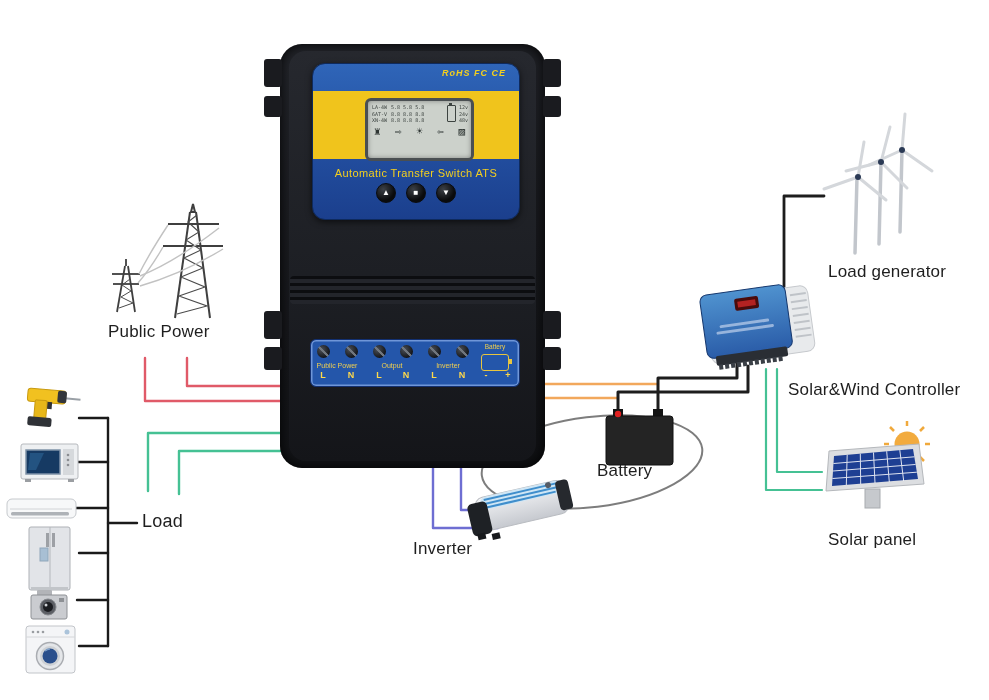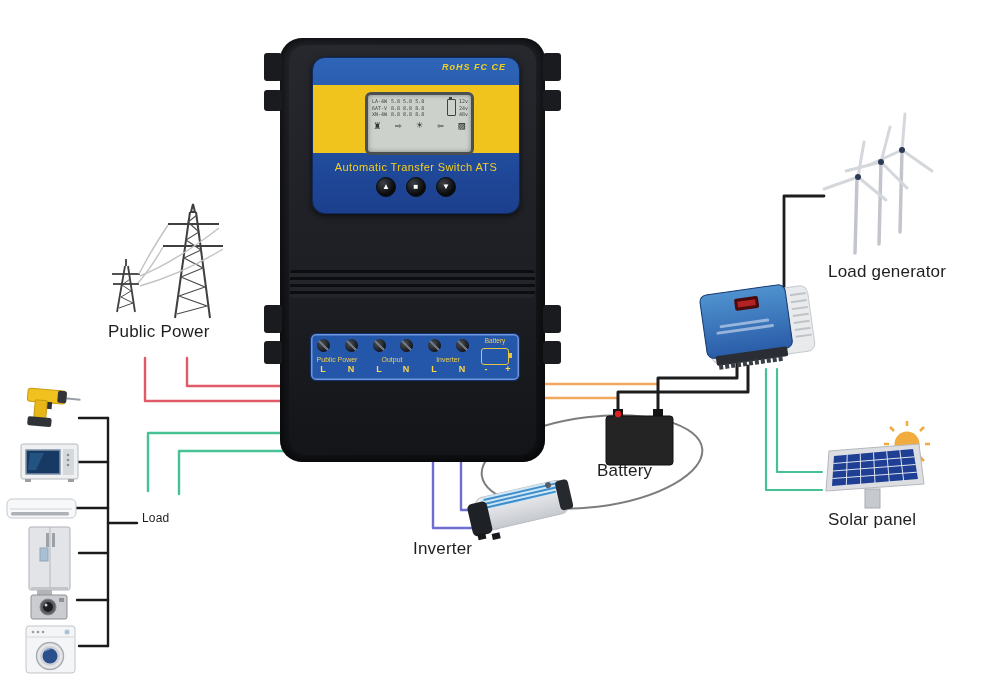--- a/index.html
+++ b/index.html
@@ -3,24 +3,24 @@
 <meta charset="utf-8">
 <style>
   html,body{margin:0;padding:0;background:#fff;}
   body{width:989px;height:700px;position:relative;overflow:hidden;
        font-family:"Liberation Sans", sans-serif;color:#1f1f1f;}
   .stage{position:absolute;inset:0;}
   svg.wiring{position:absolute;left:0;top:0;z-index:1;}
 
   
   .lbl{position:absolute;z-index:3;font-size:17px;color:#1e1e1e;letter-spacing:.2px;white-space:nowrap;}
-  .lbl.big{font-size:12px;}
+  .lbl.big{font-size:18px;}
 
   
-  .ats{position:absolute;left:280px;top:38px;width:265px;height:424px;z-index:2;
+  .ats{position:absolute;left:280px;top:44px;width:265px;height:424px;z-index:2;
        background:linear-gradient(160deg,#24262c 0%,#17181c 55%,#101114 100%);
        border-radius:22px;box-shadow:inset 0 0 14px #000;}
   .ats-inner{position:absolute;left:9px;top:7px;right:9px;bottom:7px;border-radius:17px;
        background:linear-gradient(180deg,#26282e 0%,#1c1e23 60%,#141519 100%);}
   .tab{position:absolute;width:18px;background:#1a1b1f;border-radius:3px;z-index:1;}
   .tab.l{left:-16px;} .tab.r{right:-16px;}
   .t1{top:15px;height:28px;} .t2{top:52px;height:21px;}
   .t3{top:267px;height:28px;} .t4{top:303px;height:23px;}
 
   .blue-panel{position:absolute;left:32px;top:19px;width:206px;height:155px;border-radius:13px;
@@ -390,17 +390,18 @@
     <div class="pin" style="left:123px">L</div>
     <div class="pin" style="left:151px">N</div>
     <div class="pin" style="left:175px">-</div>
     <div class="pin" style="left:197px">+</div>
   </div>
 </div>
 
 <div class="lbl" style="left:108px;top:322px">Public Power</div>
 <div class="lbl big" style="left:142px;top:511px">Load</div>
 <div class="lbl" style="left:828px;top:262px">Load generator</div>
-<div class="lbl" style="left:828px;top:510px">Solar panel</div>
+<div class="lbl" style="left:788px;top:380px">Solar&amp;Wind Controller</div>
+<div class="lbl" style="left:828px;top:530px">Solar panel</div>
 <div class="lbl" style="left:597px;top:461px">Battery</div>
 <div class="lbl" style="left:413px;top:539px">Inverter</div>
 
 </div>
 
 </body></html>

